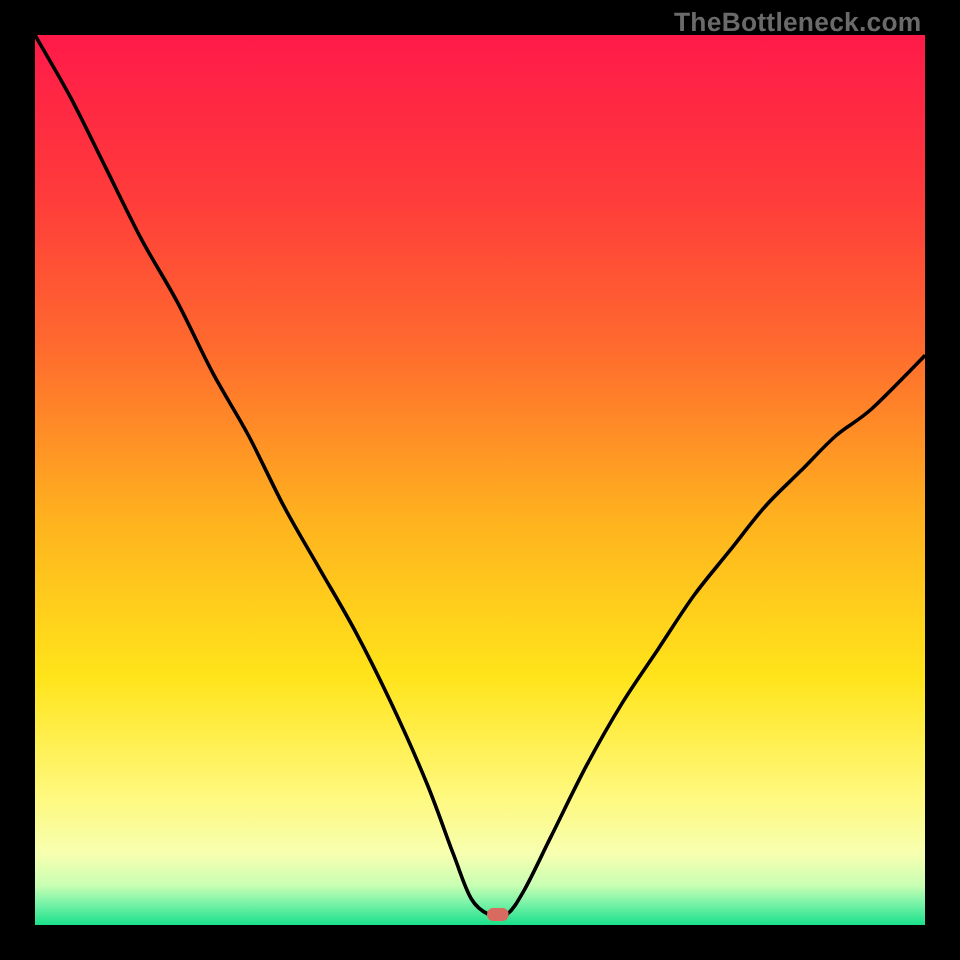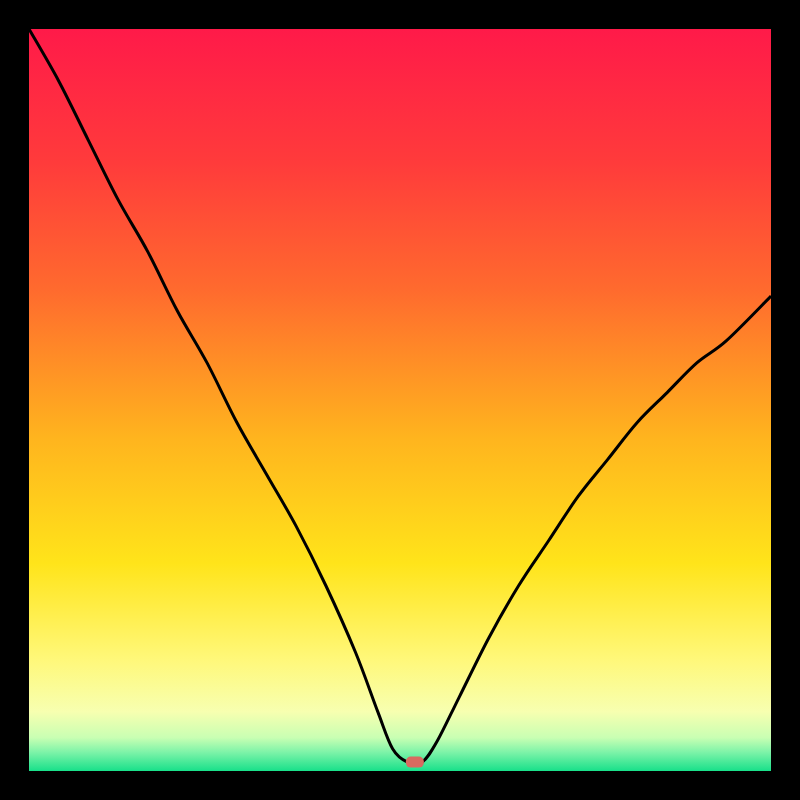--- a/index.html
+++ b/index.html
@@ -32,20 +32,21 @@
     font-size: 22px;
     font-weight: 600;
     color: #6a6a6a;
     letter-spacing: 0.2px;
   }
 </style>
 </head>
 <body>
 
 <div class="frame">
+  <div class="watermark">TheBottleneck.com</div>
   <div class="plot-area">
     <svg id="chart-svg" width="742" height="742" viewBox="0 0 742 742" preserveAspectRatio="none">
       <defs>
         <linearGradient id="bg-grad" x1="0" y1="0" x2="0" y2="1">
             <stop offset="0%" stop-color="#ff1a49"></stop>
             <stop offset="18%" stop-color="#ff3b3b"></stop>
             <stop offset="35%" stop-color="#ff6a2e"></stop>
             <stop offset="55.00000000000001%" stop-color="#ffb41e"></stop>
             <stop offset="72%" stop-color="#ffe41a"></stop>
             <stop offset="85%" stop-color="#fff87a"></stop>

